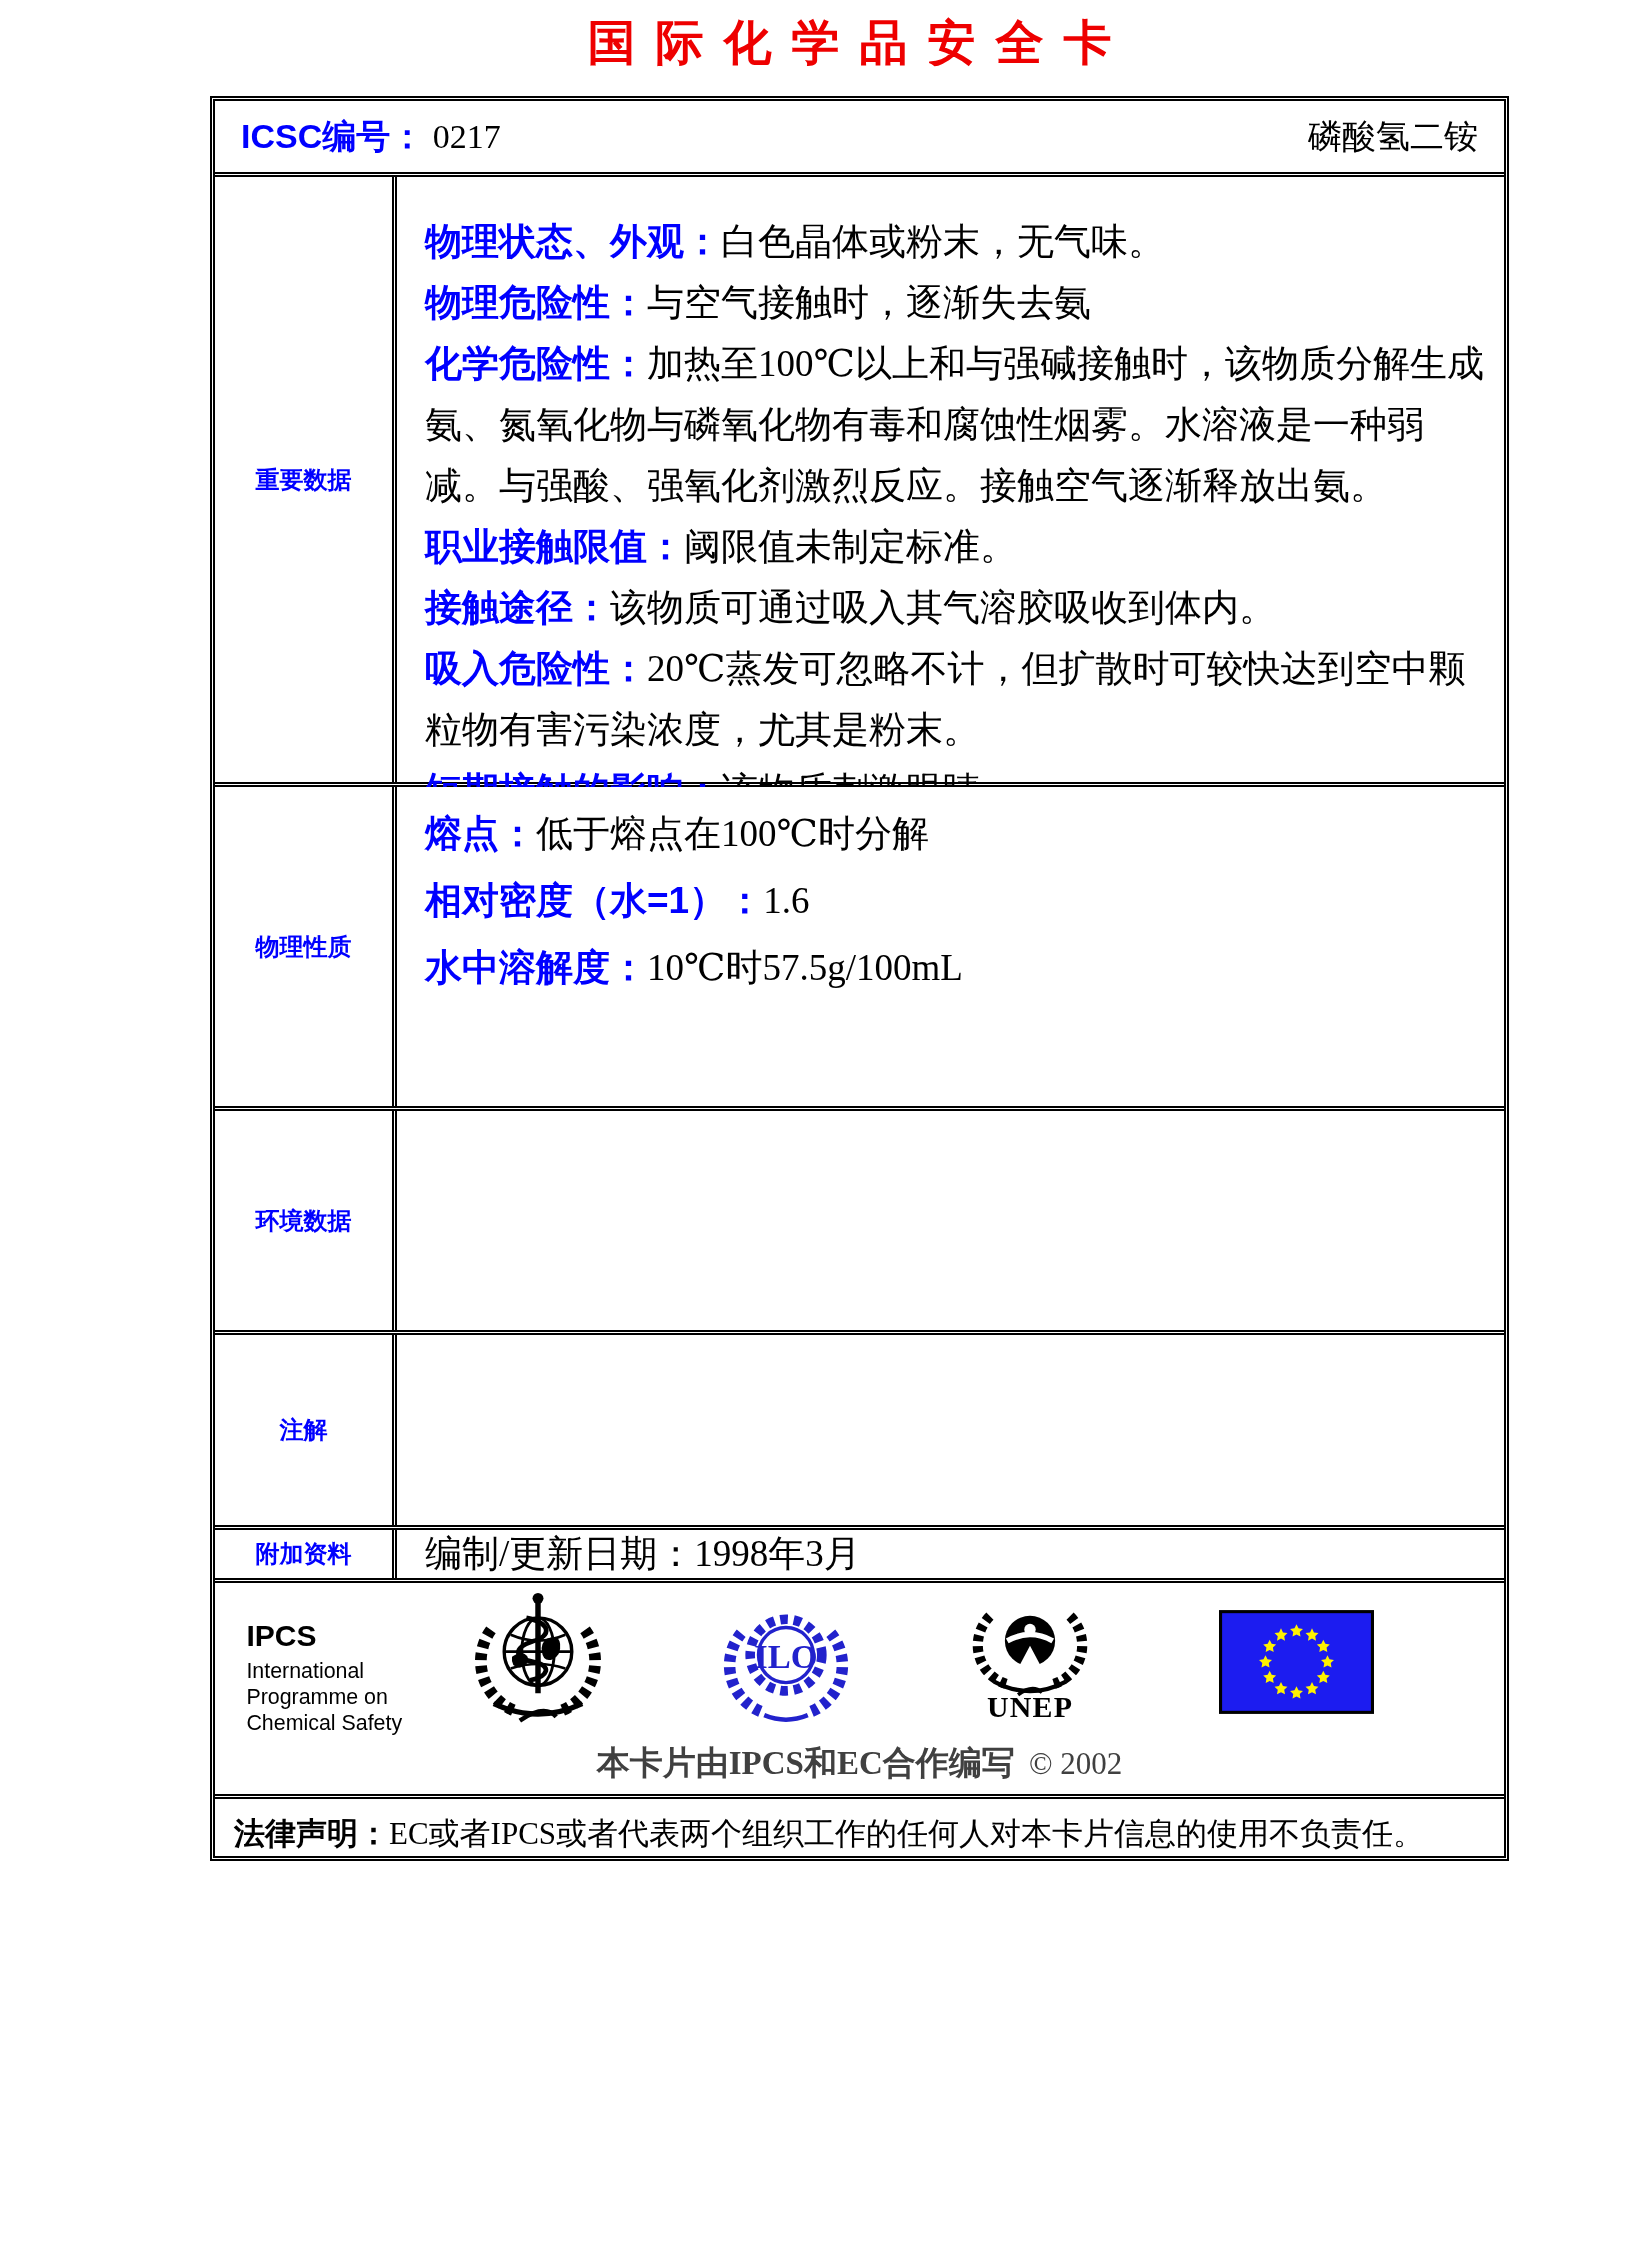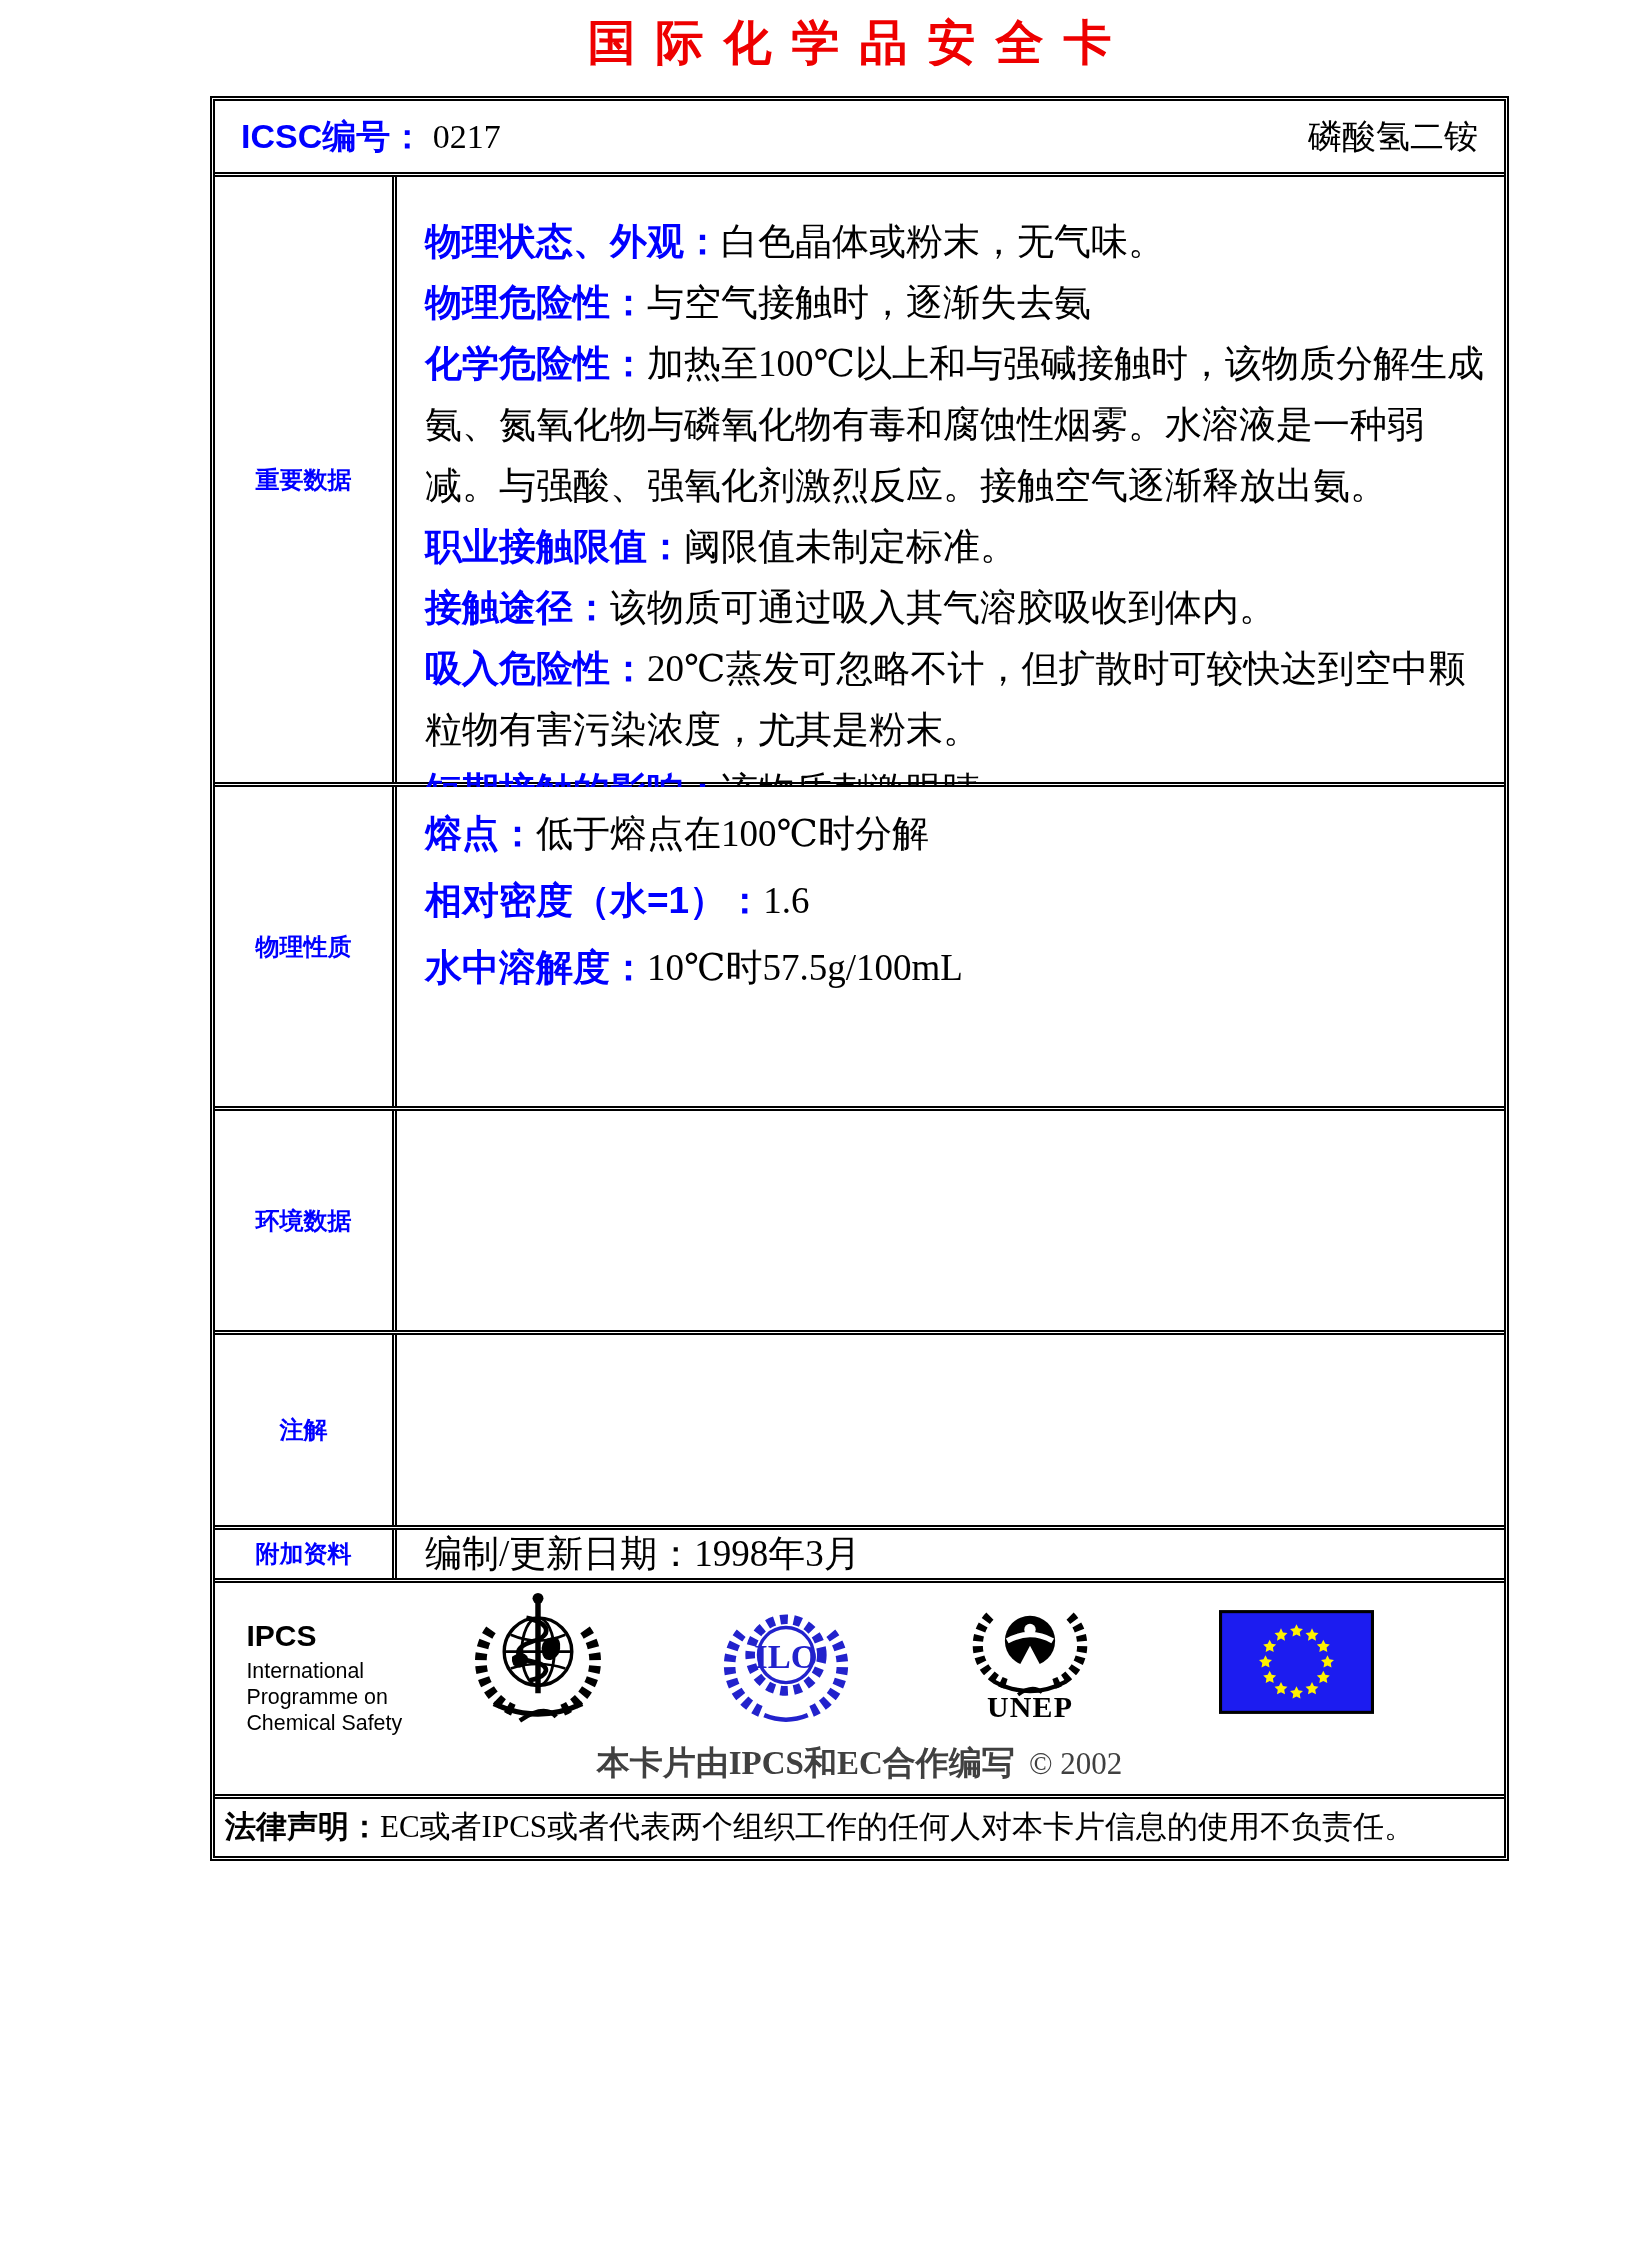--- a/index.html
+++ b/index.html
@@ -57,21 +57,21 @@
   .logo { position:absolute; }
   .logo-who  { left:258px;  top:5.7px;  }
   .logo-ilo  { left:507px;  top:14.2px; }
   .logo-unep { left:755px; top:10px; }
   .logo-eu   { left:1004px; top:27px; }
   .caption { position:absolute; left:0; right:0; top:158px; text-align:center;
              color:#404040; font-weight:bold; font-size:33px; }
   .caption .year { font-weight:normal; margin-left:14.2px; font-size:31px; }
 
   
-  .r-legal { height:56px; display:flex; align-items:center; padding:0 10px; font-size:31px; }
+  .r-legal { height:56px; display:flex; align-items:flex-end; padding:0 19px; font-size:31px; }
   .legal-label { font-weight:bold; font-family:"Liberation Sans","DejaVu Sans",sans-serif; }
 </style>
 </head>
 <body>
 
 <div class="page">
 
   <div class="doc-title">国际化学品安全卡</div>
 
   <div class="card">

